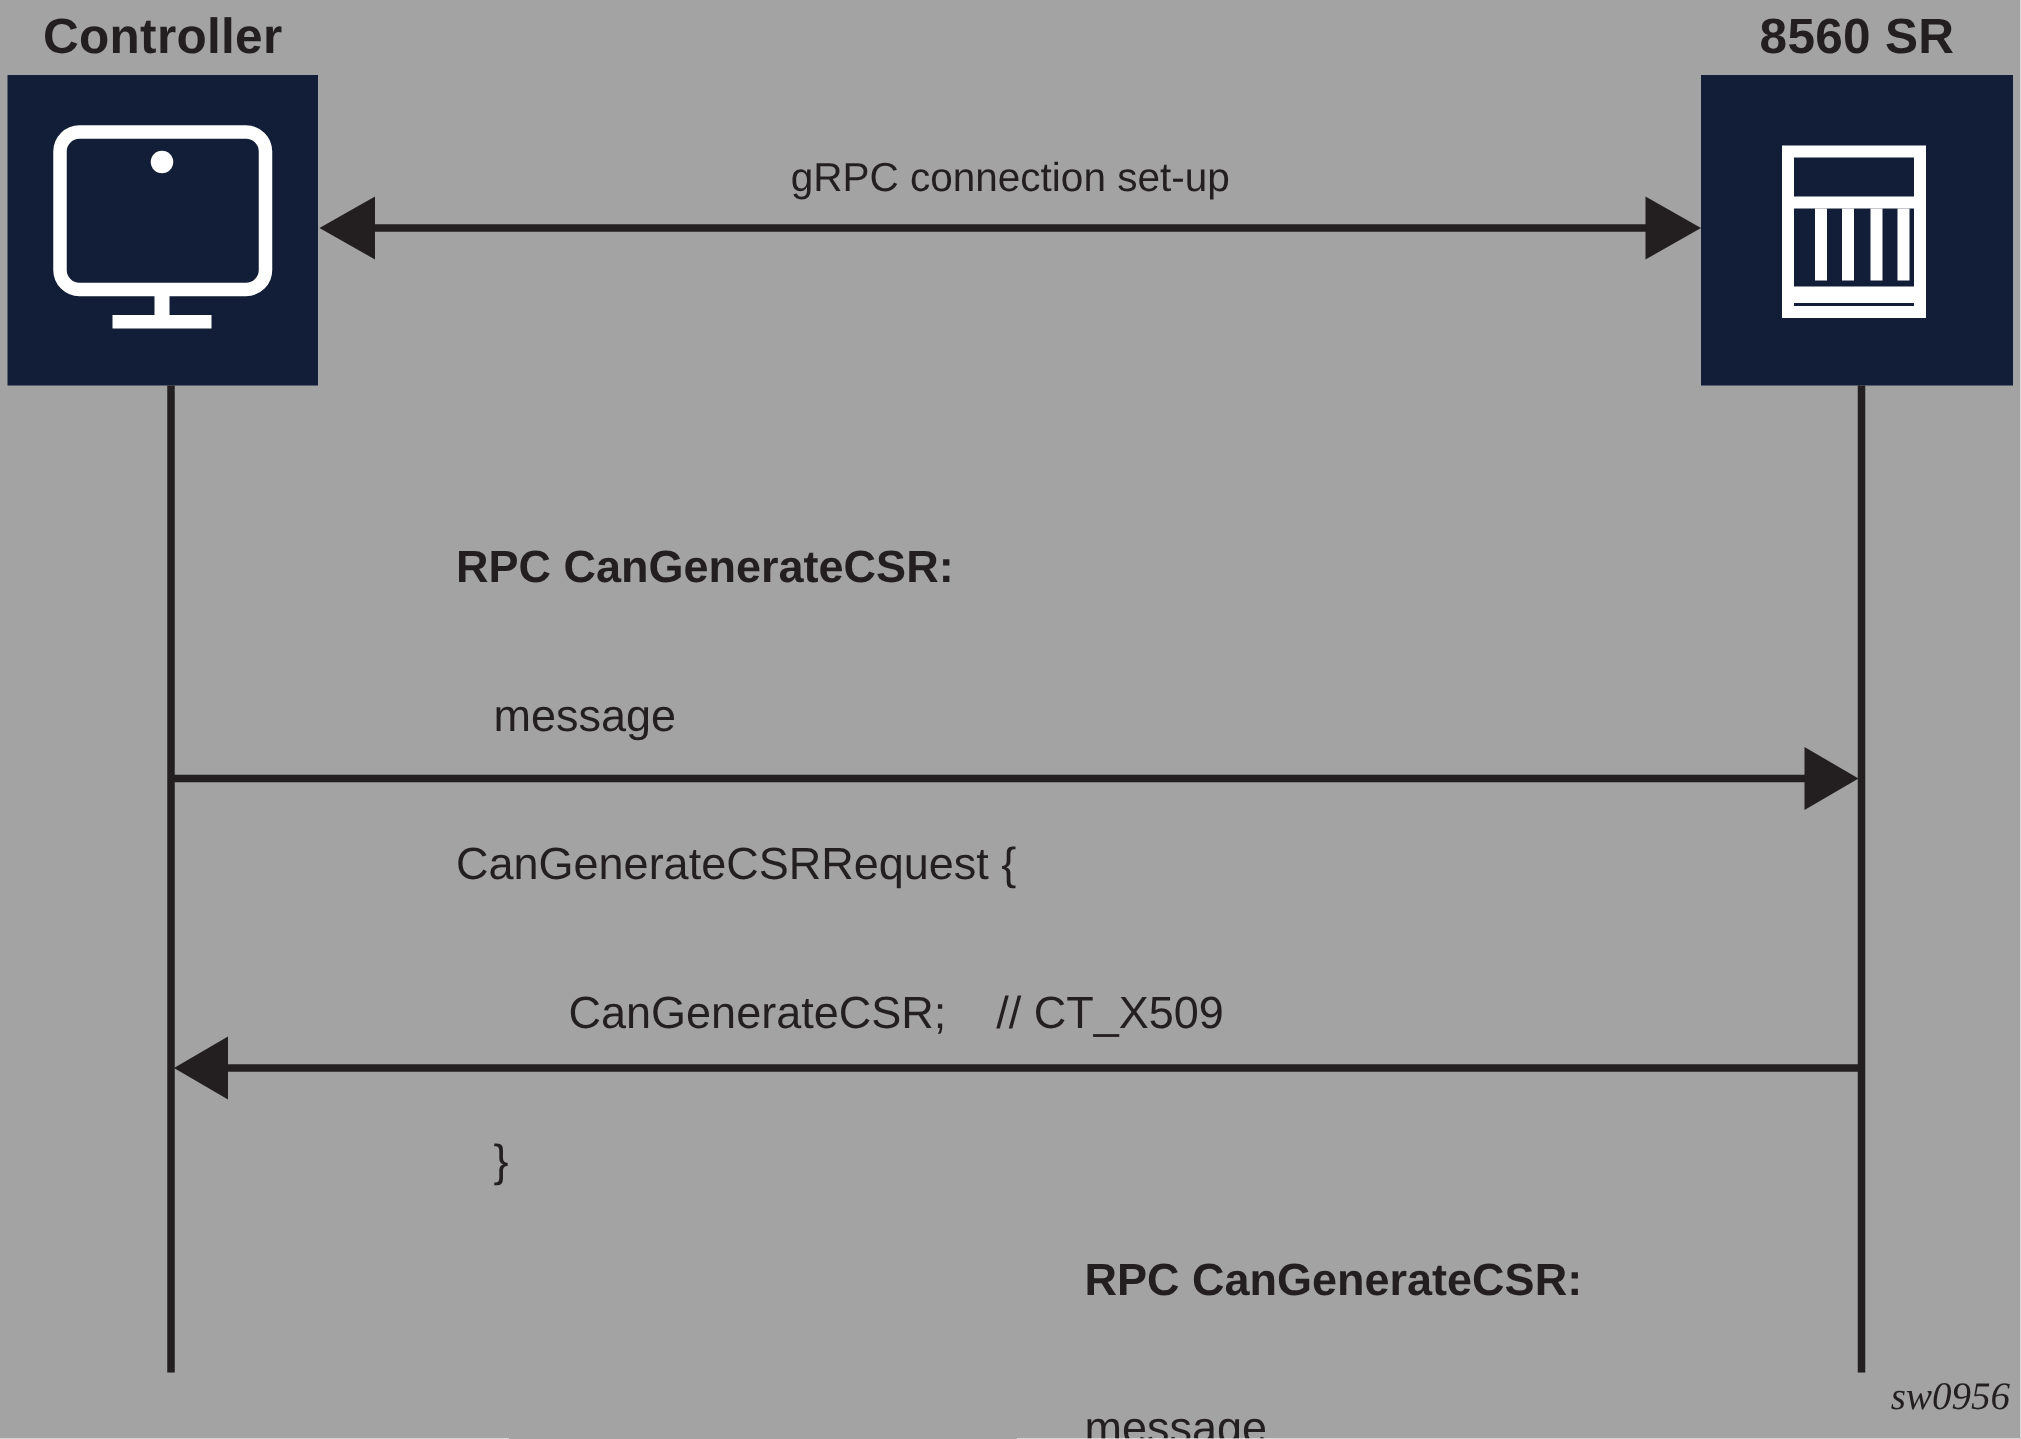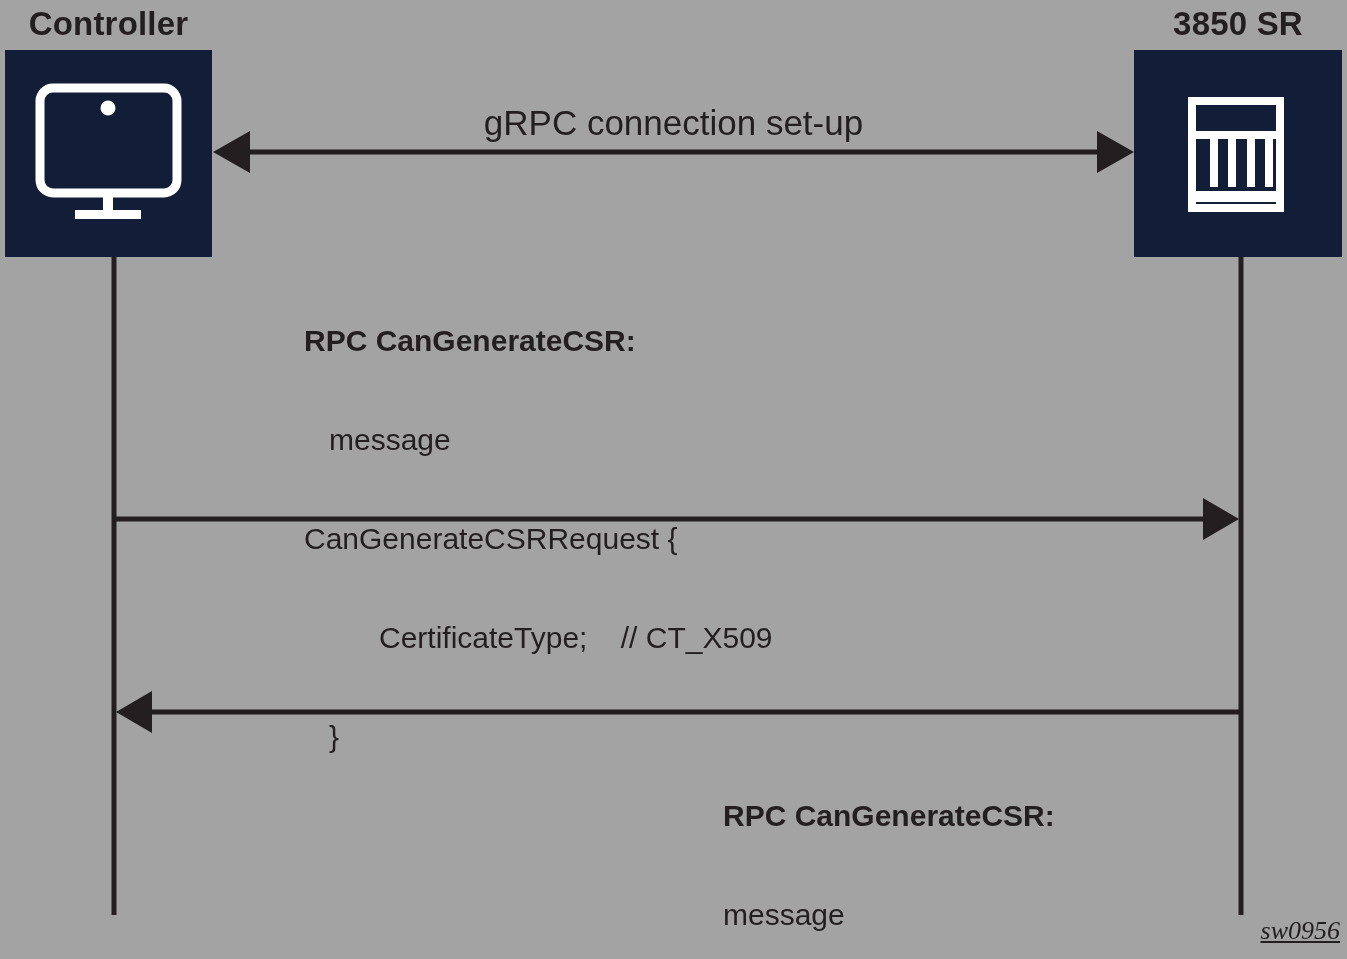--- a/index.html
+++ b/index.html
@@ -34,53 +34,52 @@
   }
   .actor-box.controller{left:5px;width:207px;}
   .actor-box.router{left:1134px;width:208px;}
   .wires{position:absolute;left:0;top:0;width:1347px;height:959px;}
   .setup-label{
     position:absolute;
     left:213px;
     top:103px;
     width:921px;
     text-align:center;
-    font-size:35px;
+    font-size:27px;
     color:#231f20;
   }
   .note{
     position:absolute;
     font-size:30px;
     line-height:33px;
     white-space:pre;
     color:#231f20;
   }
-  .note .note-title{font-weight:bold;}
+  .note .note-title{font-weight:bold;margin-top:38px;}
   .note.request{left:304px;top:258px;}
   .note.response{left:723px;top:733px;}
   .footer-ref{
     position:absolute;
     left:1160px;
     top:916px;
     width:180px;
     text-align:right;
     font-family:"Liberation Serif", serif;
     font-style:italic;
     font-size:26px;
     color:#231f20;
-    text-decoration:underline;
   }
 </style>
 </head>
 <body>
 
 <div class="canvas">
 
   <div class="actor-label controller">Controller</div>
-  <div class="actor-label router">3850 SR</div>
+  <div class="actor-label router">8560 SR</div>
 
   <div class="actor-box controller">
     <svg width="207" height="207" viewBox="0 0 207 207">
       <rect x="35" y="38" width="137" height="105" rx="13" fill="none" stroke="#ffffff" stroke-width="9"></rect>
       <circle cx="103" cy="58" r="7.5" fill="#ffffff"></circle>
       <rect x="98" y="143" width="10" height="19" fill="#ffffff"></rect>
       <rect x="70" y="160" width="66" height="9" fill="#ffffff"></rect>
     </svg>
   </div>
 
@@ -111,21 +110,21 @@
     <line x1="149" y1="712" x2="1241" y2="712" stroke="#231f20" stroke-width="5"></line>
     <polygon points="116,712 152,691 152,733" fill="#231f20"></polygon>
   </svg>
 
   <div class="setup-label">gRPC connection set-up</div>
 
   <div class="note request">
     <div class="note-title">RPC CanGenerateCSR:</div>
     <div>   message</div>
     <div>CanGenerateCSRRequest {</div>
-    <div>         CertificateType;    // CT_X509</div>
+    <div>         CanGenerateCSR;    // CT_X509</div>
     <div>   }</div>
   </div>
 
   <div class="note response">
     <div class="note-title">RPC CanGenerateCSR:</div>
     <div>message</div>
     
     
     
   </div>

